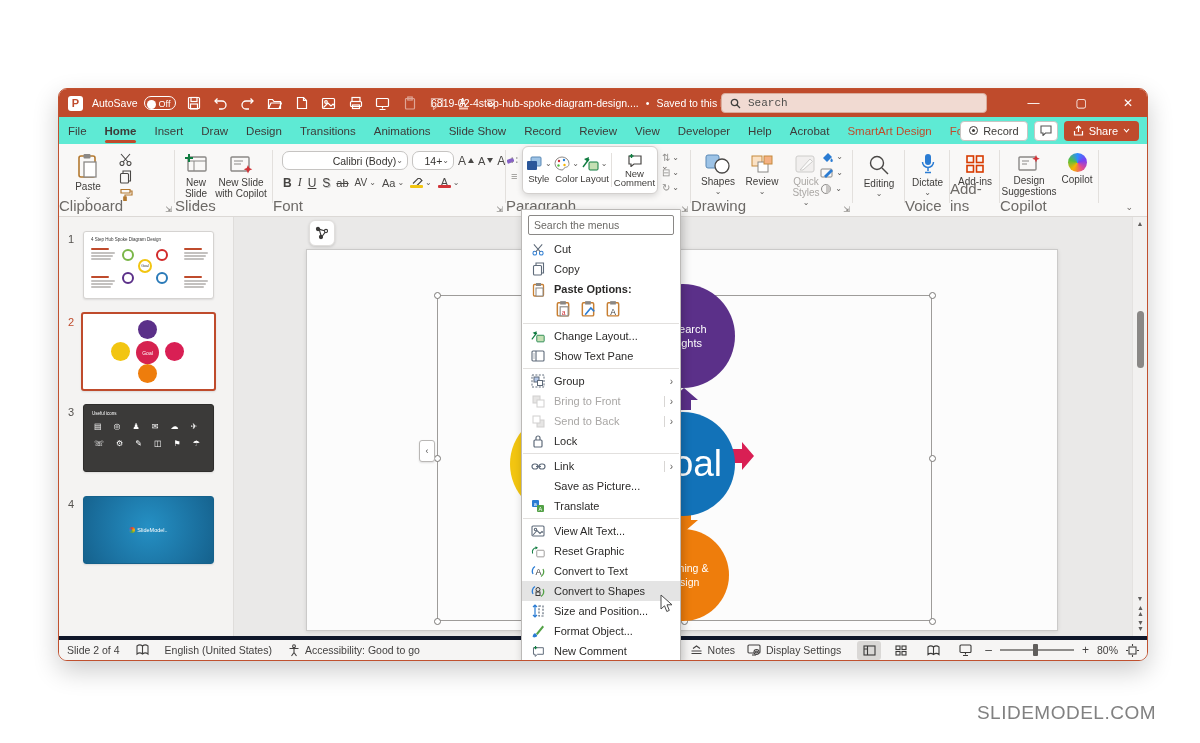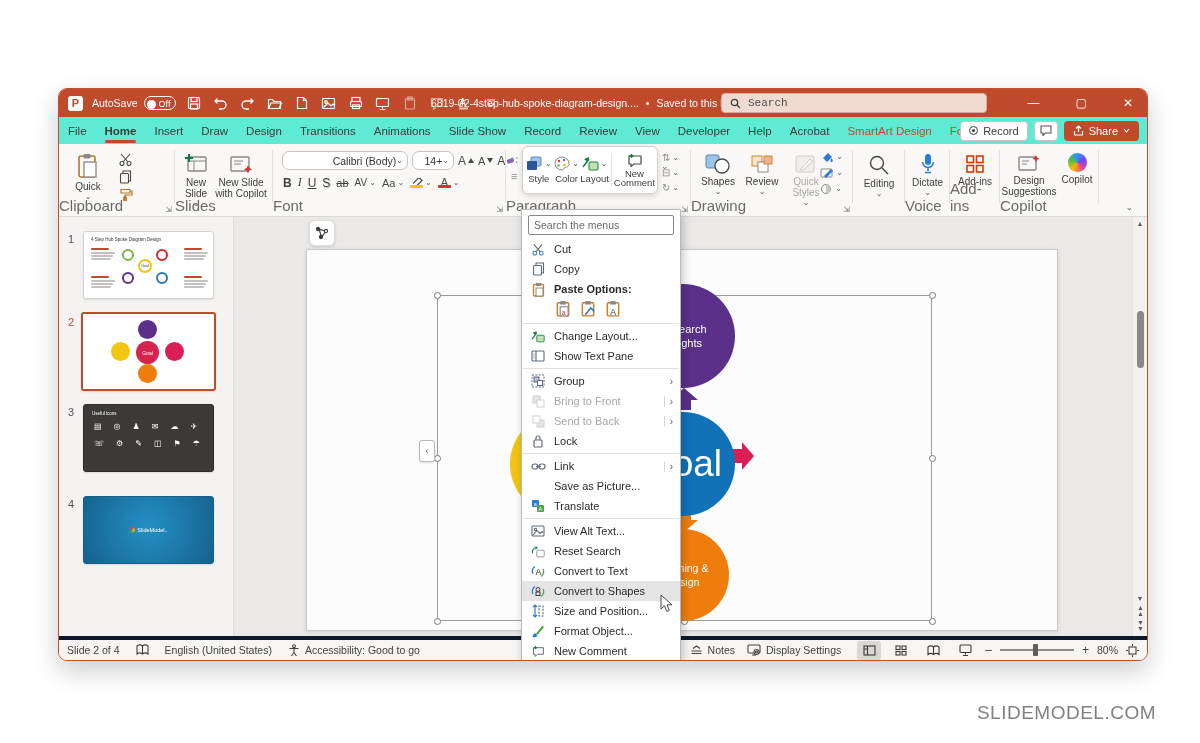--- a/index.html
+++ b/index.html
@@ -284,21 +284,21 @@
 
   <div class="ribbon">
 
     <div class="grp" style="width:116px">
       <div class="rbtn" style="position:absolute;left:10px;top:4px;width:38px">
         <svg width="22" height="26" viewBox="0 0 22 26" fill="none">
               <rect x="2" y="3" width="16" height="21" rx="2" stroke="#B3782F" stroke-width="1.6"></rect>
               <rect x="6.5" y="1" width="7" height="4.5" rx="1" fill="#8A8886"></rect>
               <rect x="7" y="9" width="12" height="15" fill="#fff" stroke="#8A8886" stroke-width="1.3"></rect>
             </svg>
-        <span>Quick</span>
+        <span>Paste</span>
         <span class="chev">⌄</span>
       </div>
       <div class="minicol" style="position:absolute;left:60px;top:9px">
         <span class="mini-ic">
               <svg width="14" height="13" viewBox="0 0 14 13" fill="none" stroke="#4a4846" stroke-width="1.1">
                 <circle cx="3" cy="10.5" r="2"></circle>
                 <circle cx="10" cy="10.5" r="2"></circle>
                 <path d="M4 9 L11 1 M9 9 L2 1"></path>
               </svg>
             </span>
@@ -860,21 +860,21 @@
       <span class="cm-label">View Alt Text...</span>
     </div>
     <div class="cm-item">
       <span class="mi">
             <svg width="14" height="13" viewBox="0 0 17 15" fill="none">
               <rect x="7" y="6" width="9" height="8" rx="1" fill="#fff" stroke="#8A8886"></rect>
               <path d="M2 10 a5 5 0 0 1 5-7" stroke="#107C41" stroke-width="1.4" fill="none"></path>
               <path d="M5.5 1 l3 2 -3 2 z" fill="#107C41"></path>
             </svg>
           </span>
-      <span class="cm-label">Reset Search</span>
+      <span class="cm-label">Reset Graphic</span>
     </div>
     <div class="cm-item">
       <span class="mi">
             <svg width="14" height="14" viewBox="0 0 14 14" fill="none">
               <path d="M2 10 a5.5 5.5 0 0 1 2-7.5" stroke="#2B7CD3" stroke-width="1.3" fill="none"></path>
               <path d="M10 12.5 a5.5 5.5 0 0 0 2-7.5" stroke="#53A146" stroke-width="1.3" fill="none"></path>
               <text x="4.5" y="10.5" font-size="9" fill="#3b3a39" font-family="Liberation Sans,sans-serif">A</text>
             </svg>
           </span>
       <span class="cm-label">Convert to Text</span>

